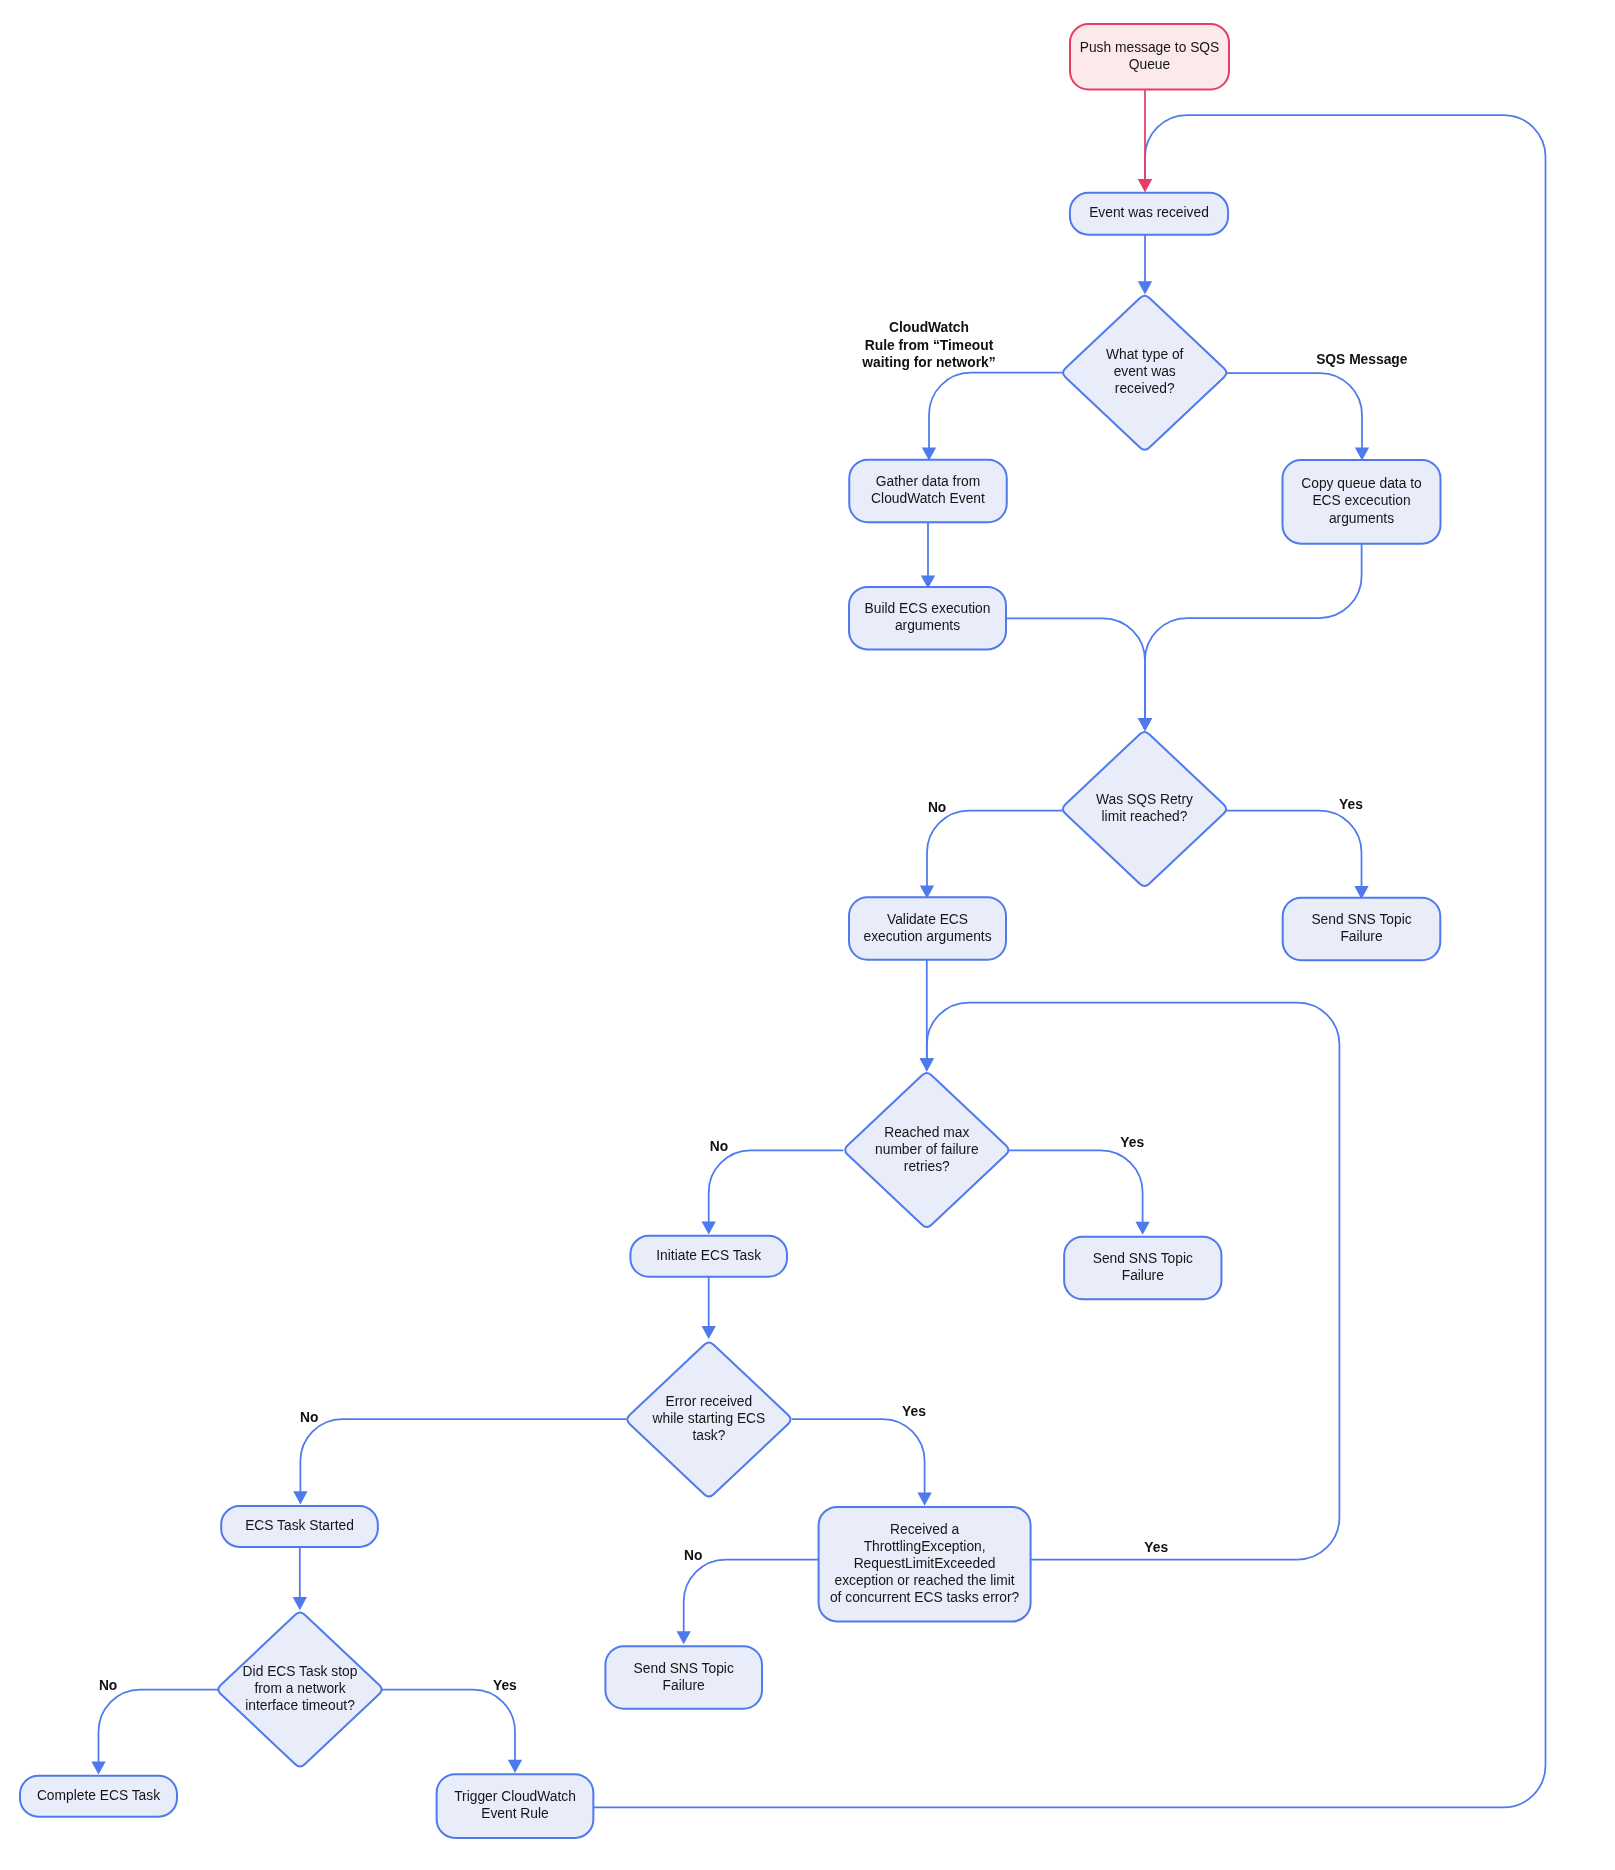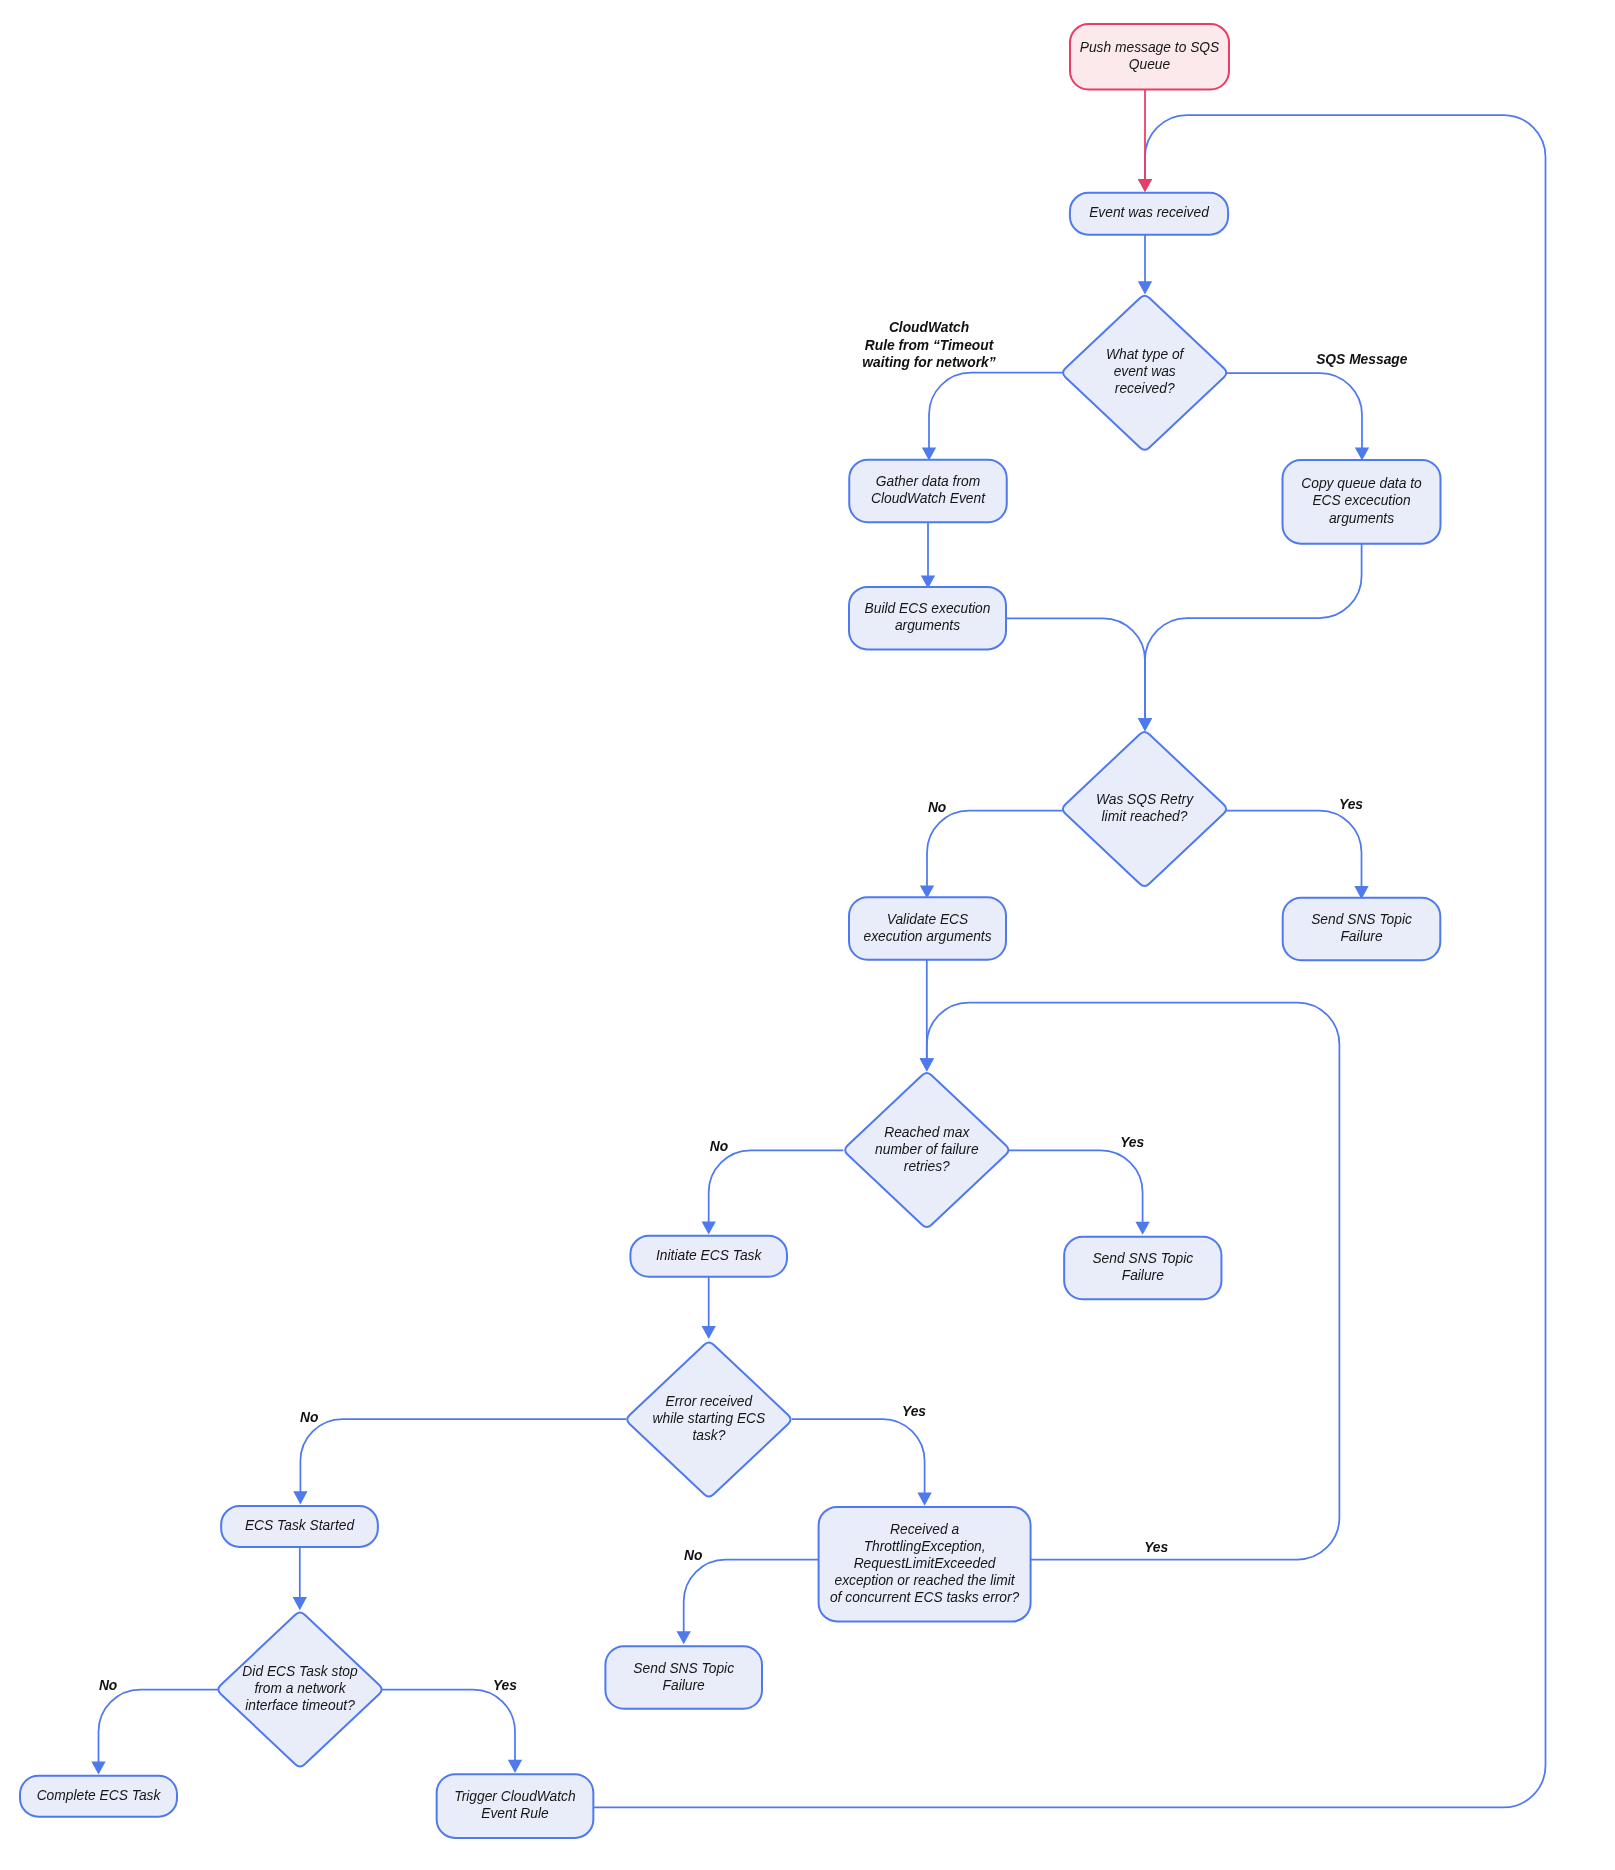--- a/index.html
+++ b/index.html
@@ -1,17 +1,17 @@
 <!DOCTYPE html>
 <html><head>
 <meta charset="utf-8">
 <title>ECS task orchestration flowchart</title>
 <style>
   html,body{margin:0;padding:0;background:#ffffff;-webkit-font-smoothing:antialiased;}
-  #stage{position:relative;width:1615px;height:1870px;background:#ffffff;overflow:hidden;font-style:italic;}
+  #stage{position:relative;width:1615px;height:1870px;background:#ffffff;overflow:hidden;}
   svg#fc{display:block;width:1615px;height:1870px;}
   .node-shape{fill:#E9EDFA;stroke:#4E7AEE;stroke-width:2.0;}
   .node-shape.start{fill:#FBE9EB;stroke:#EA3D64;}
   .node-text{will-change:opacity;font-family:"Liberation Sans",sans-serif;font-size:13.8px;fill:#161616;text-anchor:middle;}
   .edge-path{fill:none;stroke:#4E7AEE;stroke-width:1.75;}
   .edge-path.start{stroke:#EA3D64;}
   .edge-head{fill:#4E7AEE;stroke:none;}
   .edge-head.start{fill:#EA3D64;}
   .edge-text{will-change:opacity;font-family:"Liberation Sans",sans-serif;font-size:13.8px;font-weight:bold;fill:#111111;text-anchor:middle;}
 </style>

